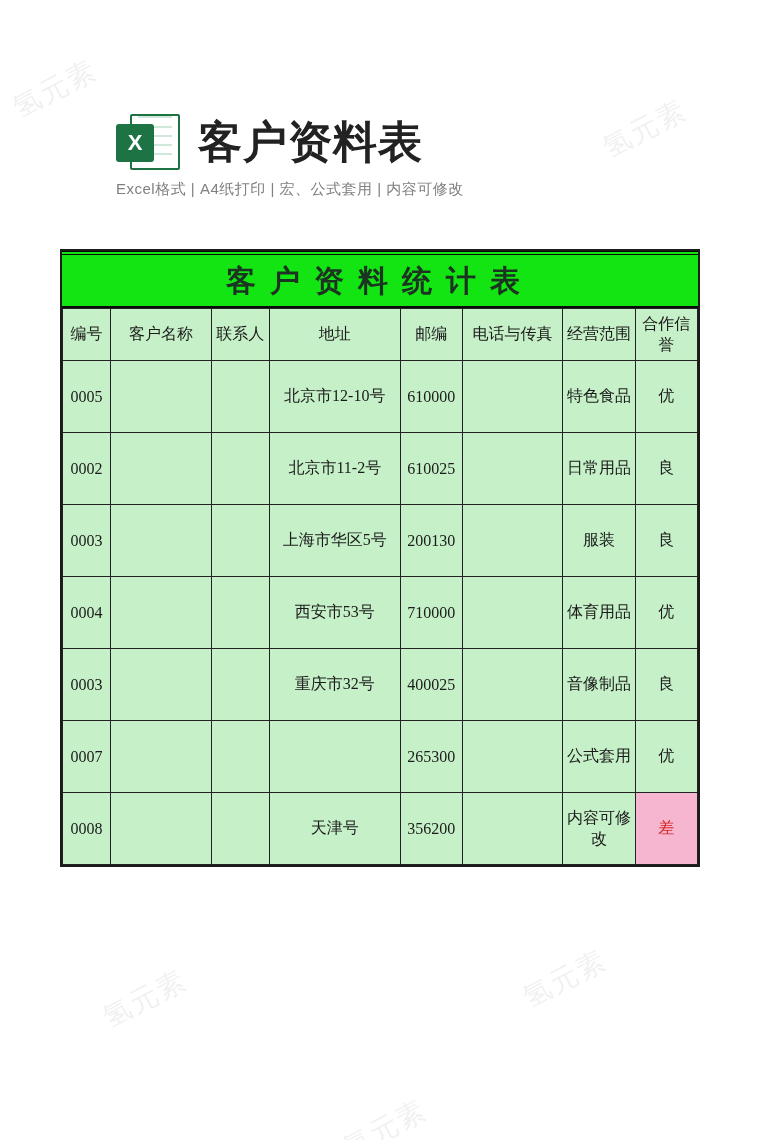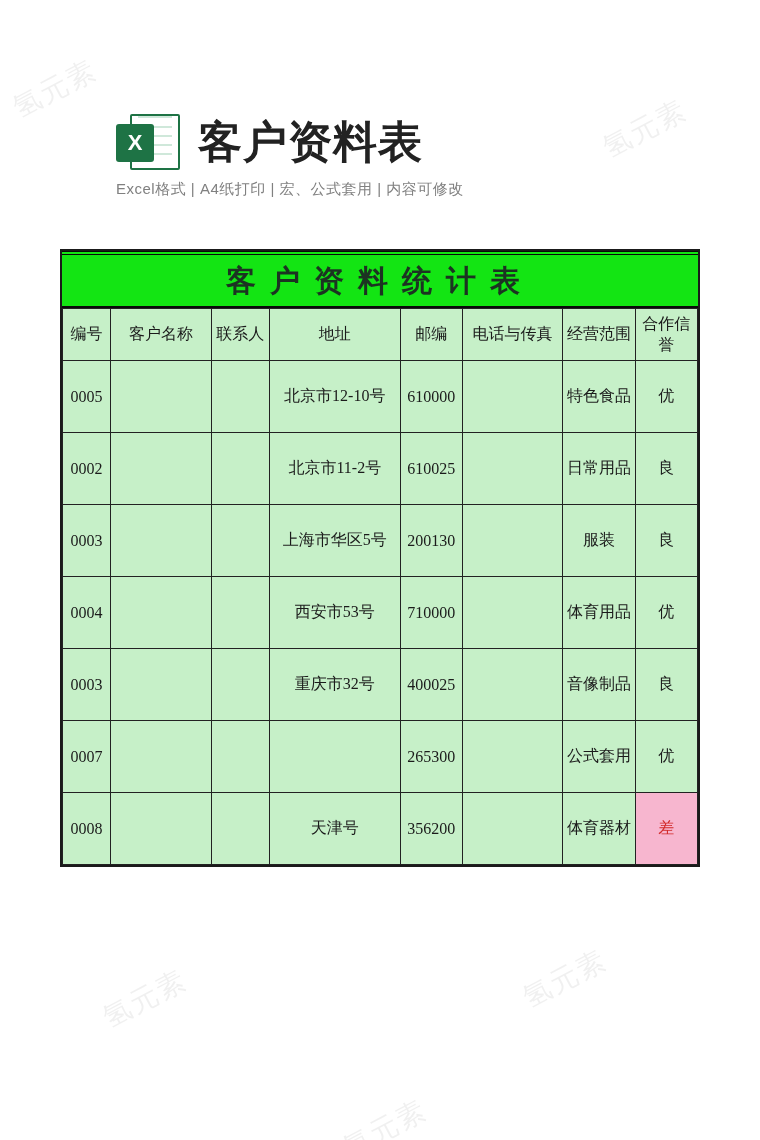--- a/index.html
+++ b/index.html
@@ -247,18 +247,18 @@
           <td>公式套用</td>
           <td>优</td>
         </tr>
         <tr>
           <td>0008</td>
           <td></td>
           <td></td>
           <td>天津号</td>
           <td>356200</td>
           <td></td>
-          <td>体育器材</td>
+          <td>内容可修改</td>
           <td class="pink">差</td>
         </tr>
       </tbody>
   </table>
 </div>
 
 </body></html>

